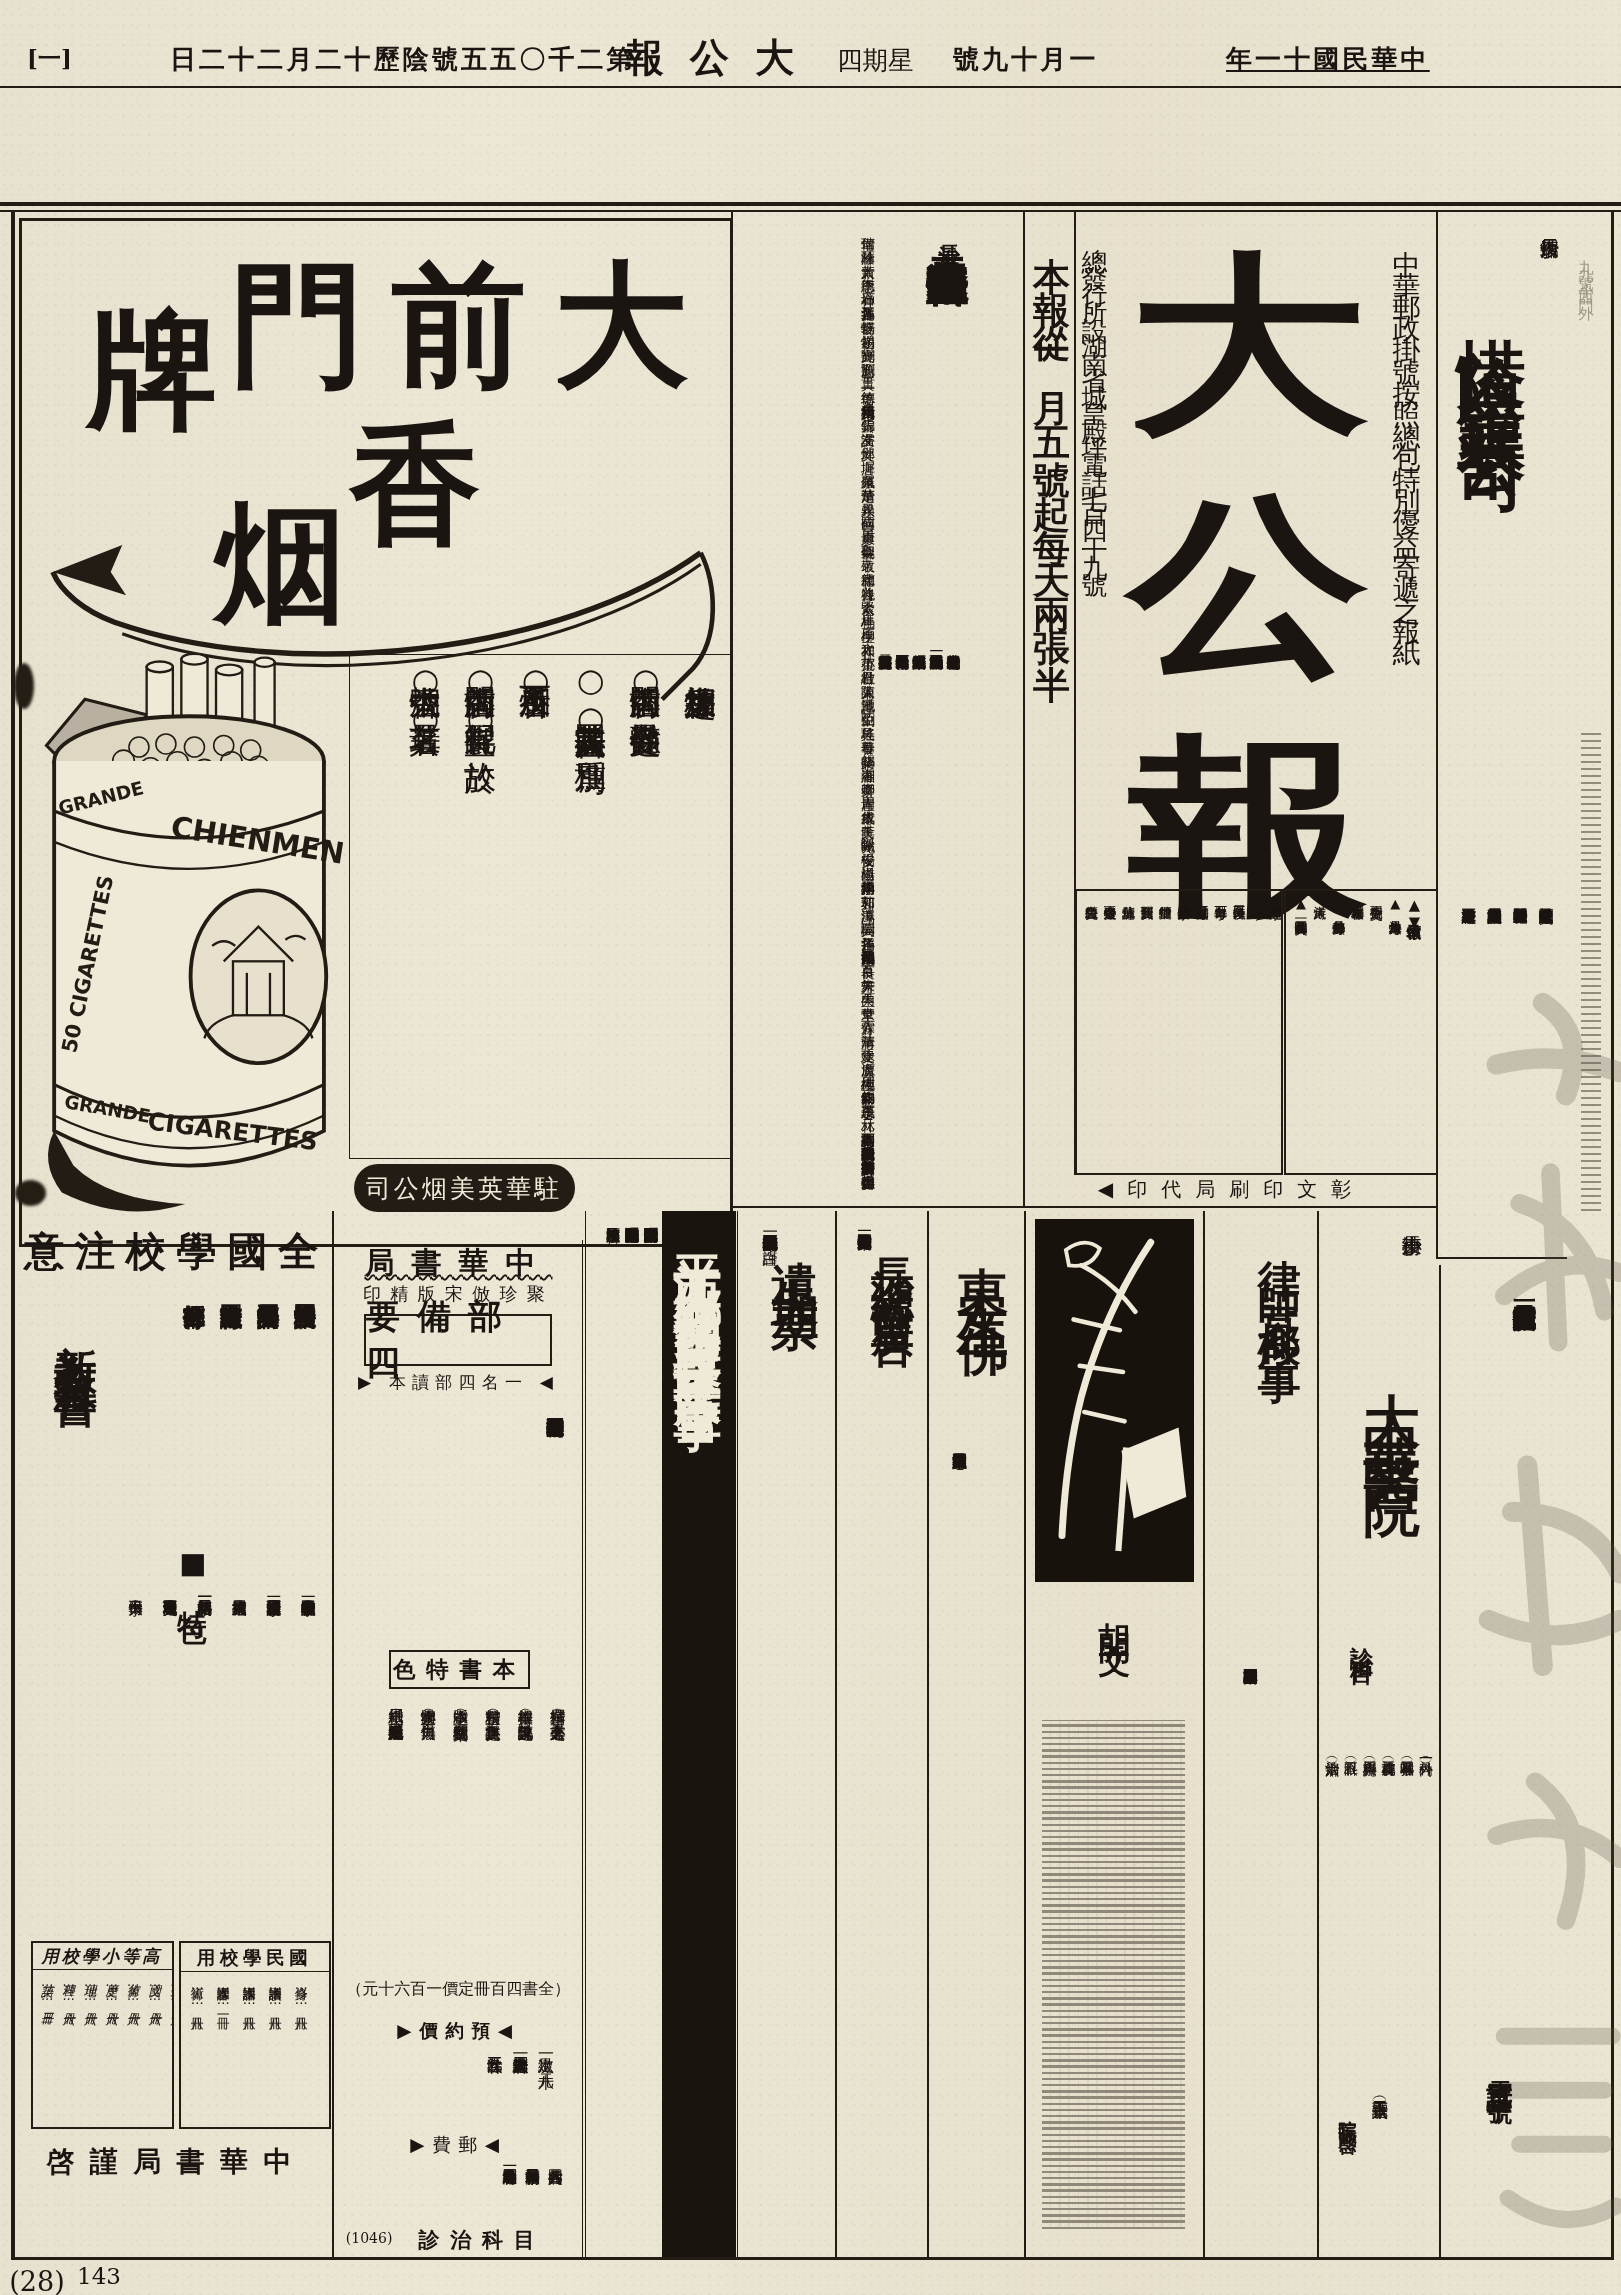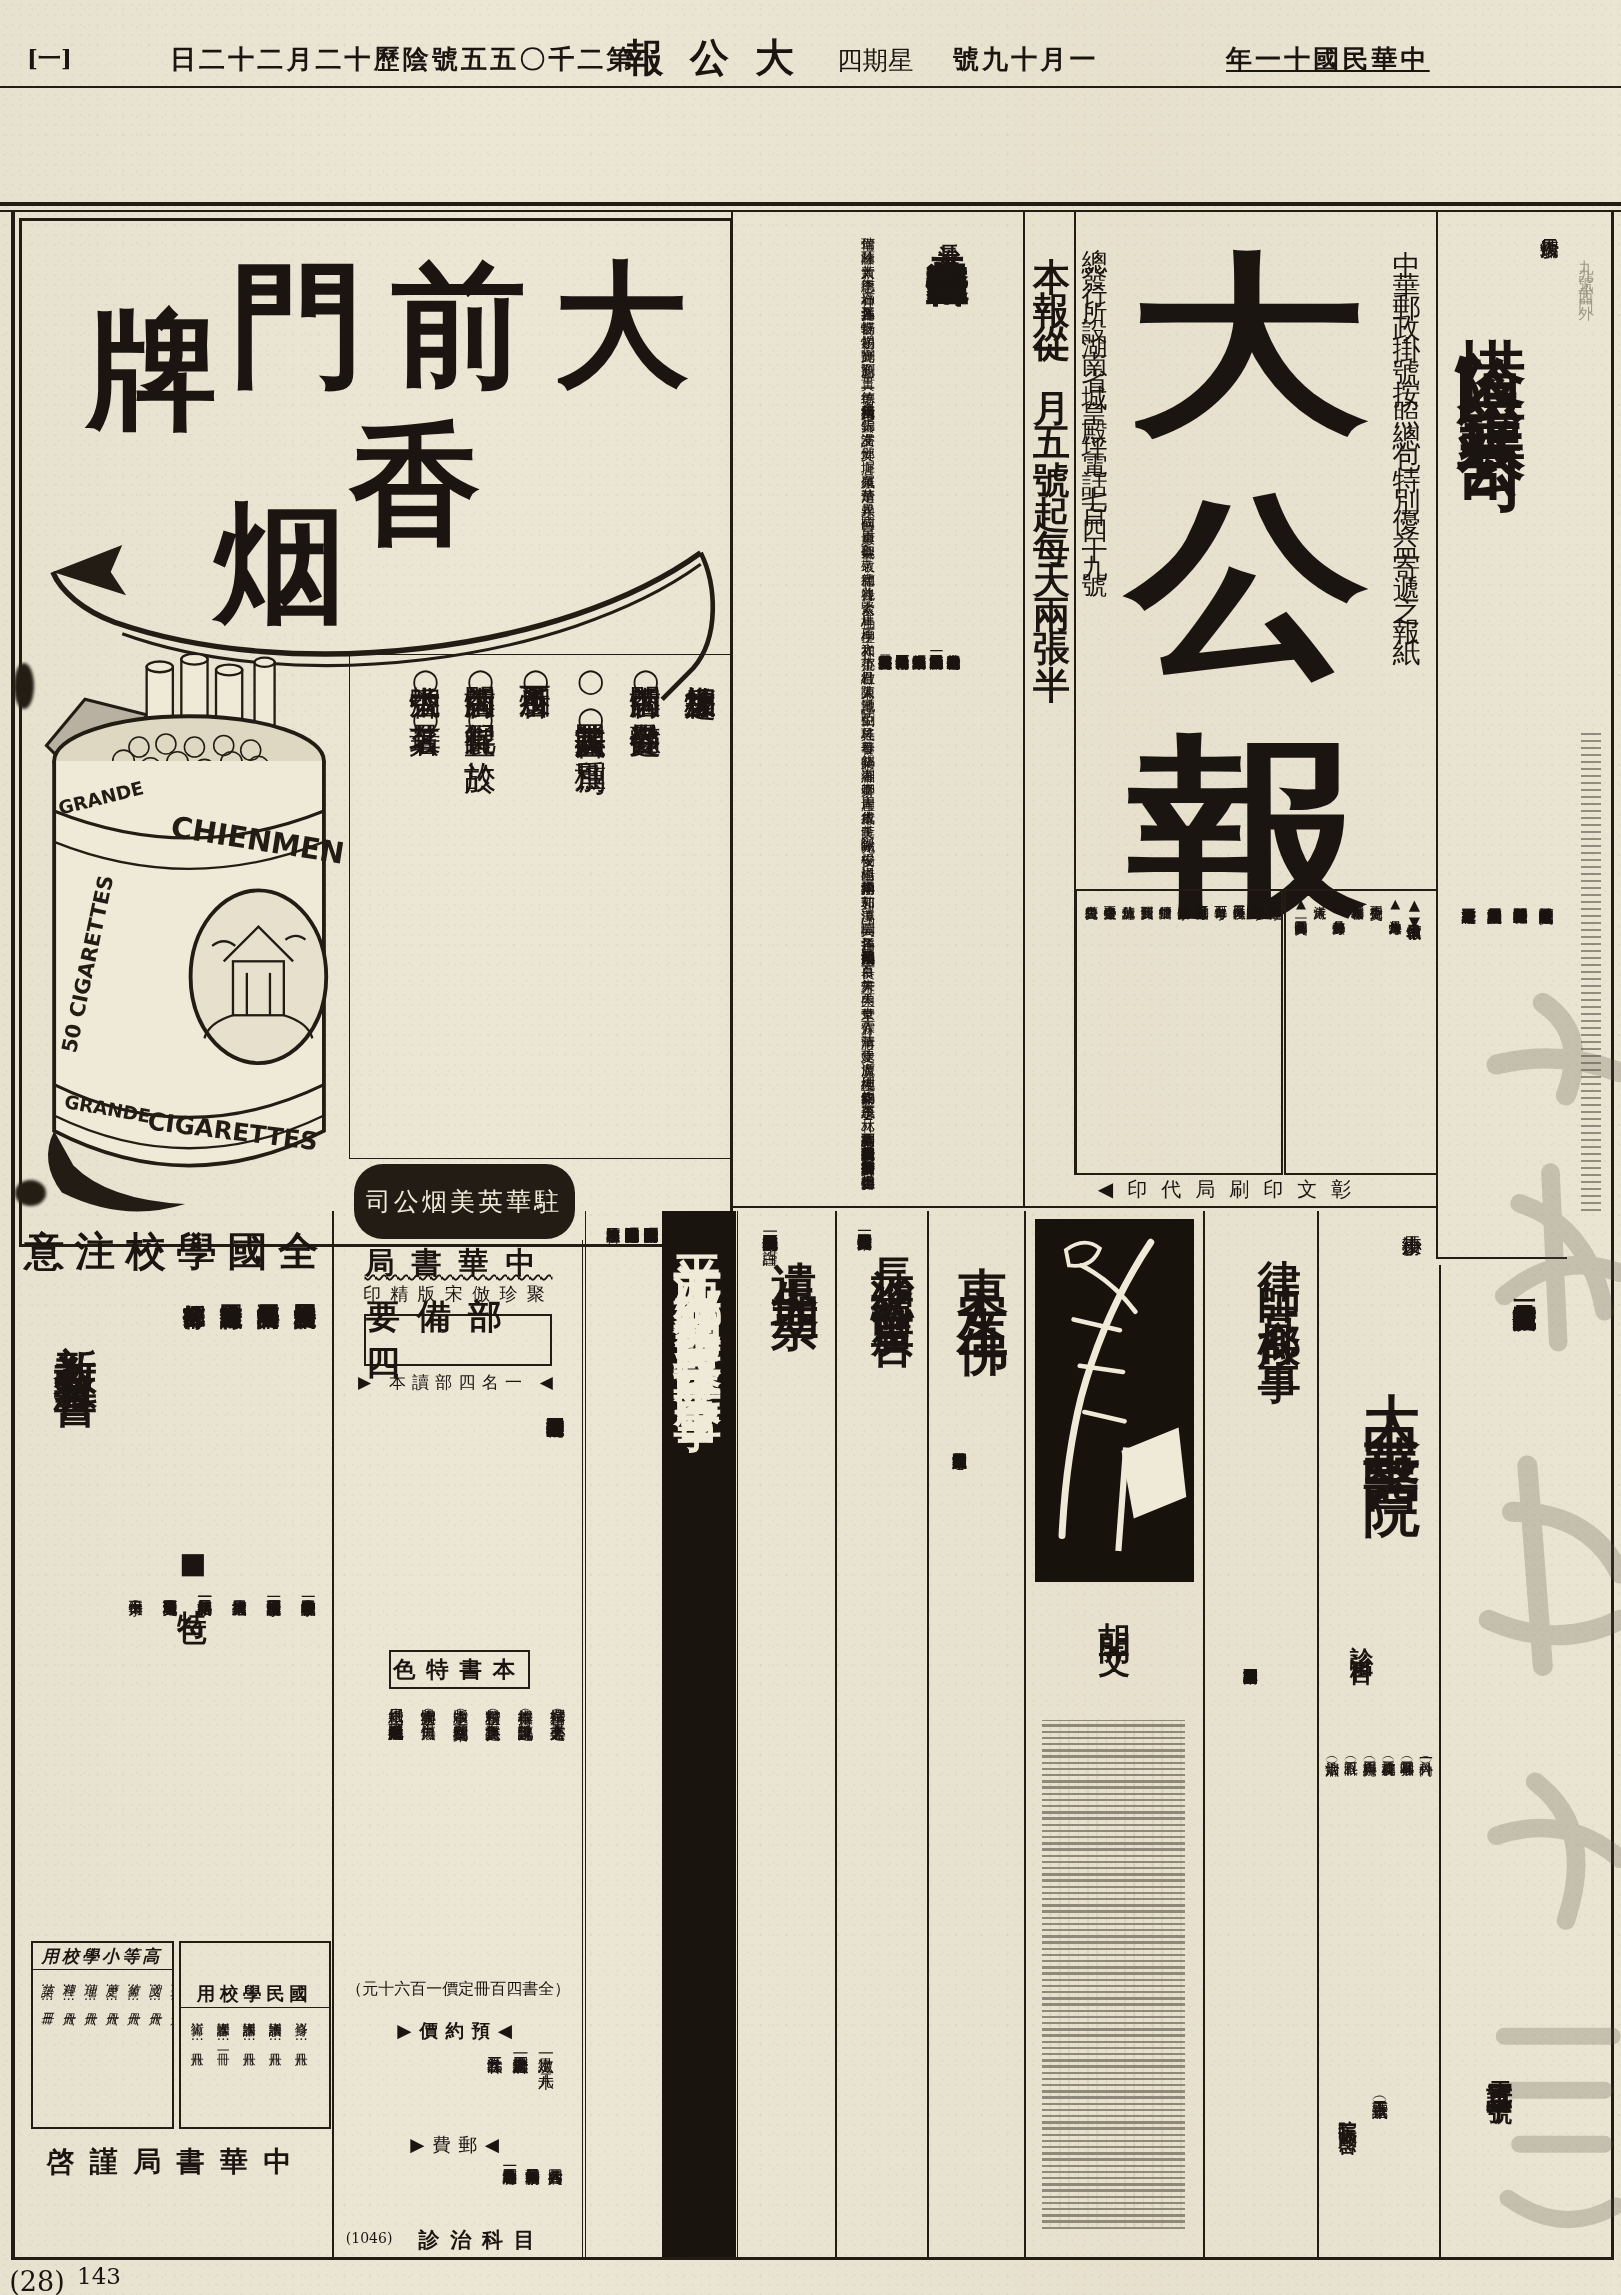--- a/index.html
+++ b/index.html
@@ -111,21 +111,21 @@
           <line x1="310" y1="415" x2="310" y2="470"></line>
       </g>
       <text x="180" y="238" font-size="38" font-weight="bold" fill="#221c14" transform="rotate(9 180 238)" font-family="DejaVu Sans, sans-serif">CHIENMEN</text>
       <text x="150" y="618" font-size="32" font-weight="bold" fill="#221c14" transform="rotate(7 150 618)" font-family="DejaVu Sans, sans-serif">CIGARETTES</text>
       <text x="38" y="210" font-size="24" font-weight="bold" fill="#221c14" transform="rotate(-14 38 210)" font-family="DejaVu Sans, sans-serif">GRANDE</text>
       <text x="42" y="590" font-size="24" font-weight="bold" fill="#221c14" transform="rotate(10 42 590)" font-family="DejaVu Sans, sans-serif">GRANDE</text>
       <text x="58" y="520" font-size="27" font-weight="bold" fill="#221c14" transform="rotate(-78 58 520)" font-family="DejaVu Sans, sans-serif">50 CIGARETTES</text>
       <path d="M30,620 Q10,660 40,700 Q120,740 200,715 Q100,710 55,665 Z" fill="#221c14"></path>
     </svg>
 
-    <div class="abs" style="left:332px;top:943px;width:221px;height:75px;background:#221c14;border-radius:29px;display:flex;align-items:center;justify-content:center;">
+    <div class="abs" style="left:332px;top:943px;width:221px;height:48px;background:#221c14;border-radius:29px;display:flex;align-items:center;justify-content:center;">
       <span style="color:#efe9d8;font-size:25px;letter-spacing:3.1px;">司公烟美英華駐</span>
     </div>
   </div>
   <div class="smudge" style="left:14px;top:663px;width:20px;height:46px;"></div>
   <div class="smudge" style="left:15.4px;top:1180px;width:31px;height:26px;"></div>
 
   <div class="abs clip" style="left:734px;top:218px;width:288px;height:989px;">
     <div class="abs v bold" style="right:3.1px;top:9.3px;height:972px;font-size:43px;line-height:1.1;">
       <span style="font-size:21.6px;">長沙</span><span>中華基督教自立會二次收捐通告</span>
     </div>
@@ -318,21 +318,21 @@
     <div class="abs v bold" style="left:26px;top:89px;height:324px;font-size:43px;letter-spacing:7.7px;">新教育教科書</div>
     <div class="abs v bold" style="left:151px;top:324px;font-size:29px;letter-spacing:6.2px;">■特色</div>
     <div class="abs v clip" style="left:10.8px;top:367px;width:293px;height:342px;font-size:14.7px;line-height:2.35;">㊀國民學校先教注音字母讀本有春季秋季各一種
 ㊁可用國語字母一種可用國語或暫僅注音字母均適用
 ㊂算術單式複式均重應用
 ㊃第一年語二文一二年語一文二既用語體
 ㊄歷史地理理科可與國民用文體
 ㊅字大不傷目力</div>
 
     <div class="abs box clip" style="left:157px;top:719px;width:148px;height:184px;">
-      <div class="bold" style="text-align:center;font-size:18.5px;border-bottom:1.5px solid #221c14;padding:1.5px 0;letter-spacing:4.6px;margin-top:36px;">用校學民國</div>
+      <div class="bold" style="text-align:center;font-size:18.5px;border-bottom:1.5px solid #221c14;padding:1.5px 0;letter-spacing:4.6px;">用校學民國</div>
       <div class="v clip" style="height:145px;margin:4.6px 3.1px;font-size:13px;line-height:2.0;">修身……八冊
 國語讀本……八冊
 國語課本……八冊
 國音課本……一冊
 算術……八冊</div>
     </div>
     <div class="abs box clip" style="left:9px;top:719px;width:139px;height:184px;font-style:italic;">
       <div class="bold" style="text-align:center;font-size:17px;border-bottom:1.5px solid #221c14;padding:1.5px 0;letter-spacing:3.1px;">用校學小等高</div>
       <div class="v clip" style="height:145px;margin:4.6px 3.1px;font-size:12.3px;line-height:1.75;">修身……六冊
 國文……六冊

